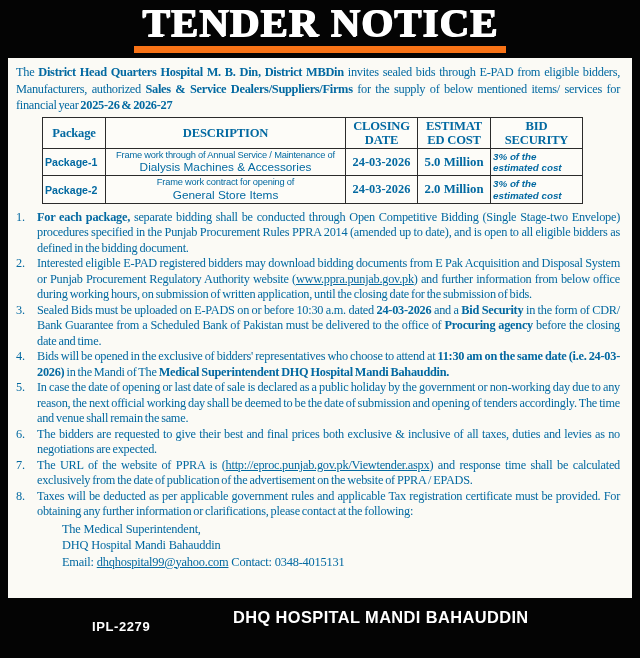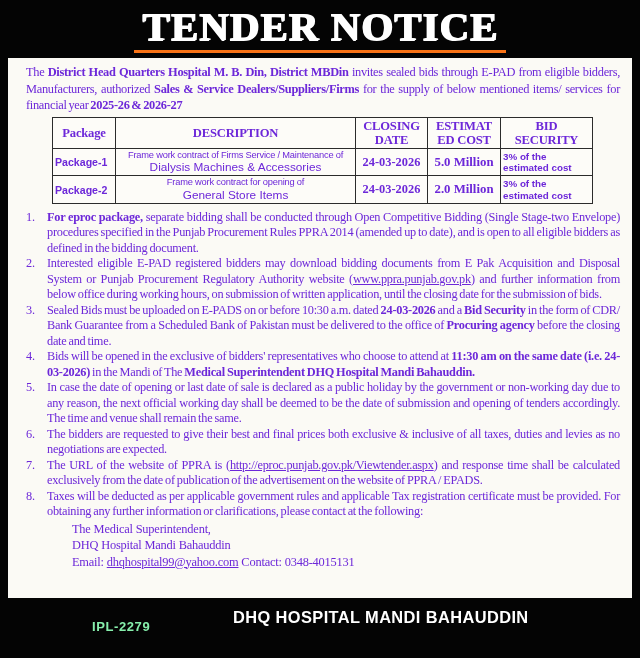--- a/index.html
+++ b/index.html
@@ -8,28 +8,28 @@
     overflow:hidden;font-family:"Liberation Serif","DejaVu Serif",serif;
   }
   
   .masthead{
     position:absolute;top:0;left:0;right:0;height:58px;
     display:flex;justify-content:center;align-items:flex-end;
   }
   .title{
     margin:0 0 5px 0;color:#fff;font-weight:bold;font-size:41px;line-height:1;
     letter-spacing:1px;white-space:nowrap;
-    border-bottom:3px solid #f97316;padding:0 8px 3px 8px;
+    border-bottom:7px solid #f97316;padding:0 8px 3px 8px;
     text-shadow:1.4px 0 0 #fff, 0 .6px 0 #fff;
   }
   
   .sheet{
     position:absolute;top:58px;left:8px;right:8px;bottom:60px;
-    background:#fbfaf5;color:#6d28d9;overflow:hidden;
-    padding:4px 12px 0 16px;text-align:justify;
+    background:#fbfaf5;color:#0369a1;overflow:hidden;
+    padding:4px 12px 0 6px;text-align:justify;
   }
   .intro{
     margin:2px 0 3px 2px;font-size:12.4px;line-height:16.6px;
     letter-spacing:-0.3px;word-spacing:-1px;
   }
   .b{font-weight:bold;}
   .u{text-decoration:underline;}
   
   .pkg-table{
     border-collapse:collapse;table-layout:fixed;width:540px;margin:2px 0 6px 28px;
@@ -45,35 +45,35 @@
     font-family:"Liberation Sans","DejaVu Sans",sans-serif;font-weight:bold;
     font-size:10.6px;text-align:left;vertical-align:middle;margin-left:12px;
   }
   .c-desc{text-align:center;vertical-align:middle;font-family:"Liberation Sans","DejaVu Sans",sans-serif;}
   .c-desc .d1{display:block;font-size:9.3px;line-height:11.5px;letter-spacing:-0.2px;}
   .c-desc .d2{display:block;font-size:11.8px;line-height:13px;font-weight:normal;}
   .c-date{font-size:12.4px;font-weight:bold;text-align:center;vertical-align:middle;}
   .c-cost{font-size:12.8px;font-weight:bold;text-align:center;vertical-align:middle;}
   .c-bid{
     font-family:"Liberation Sans","DejaVu Sans",sans-serif;font-weight:bold;
-    font-size:9.8px;line-height:11.5px;text-align:left;vertical-align:middle;padding-left:4px;
+    font-size:9.8px;line-height:11.5px;text-align:left;vertical-align:middle;padding-left:4px;font-style:italic;
   }
   
   .terms{margin:3px 0 0 2px;}
   .term{display:flex;font-size:12.3px;line-height:15.5px;letter-spacing:-0.25px;word-spacing:-0.8px;}
   .term .num{flex:none;width:21px;}
   .term .txt{flex:1;text-align:justify;}
   
   .contact{margin:1px 0 0 48px;font-size:12.4px;line-height:16.4px;letter-spacing:-0.2px;}
   
   .footerbar{position:absolute;left:0;right:0;bottom:0;height:60px;background:#040404;color:#fff;}
   .ipl{
     position:absolute;left:92px;top:21px;
     font-family:"Liberation Sans","DejaVu Sans",sans-serif;font-weight:bold;
-    font-size:13px;letter-spacing:.6px;color:#86efac;
+    font-size:13px;letter-spacing:.6px;color:#ffffff;
   }
   .sig{
     position:absolute;left:233px;top:7px;width:276px;text-align:center;
     font-family:"Liberation Sans","DejaVu Sans",sans-serif;font-weight:bold;
   }
   .sig1{font-size:12.6px;letter-spacing:.7px;}
   .sig2{font-size:16.4px;letter-spacing:.4px;margin-top:3px;white-space:nowrap;}
 </style>
 </head>
 <body>
@@ -106,21 +106,21 @@
 ED COST</th>
           <th>BID
 SECURITY</th>
         </tr>
       </thead>
       <tbody>
 
           <tr>
             <td class="c-pkg">Package-1</td>
             <td class="c-desc">
-              <span class="d1">Frame work contract of Firms Service / Maintenance of</span>
+              <span class="d1">Frame work through of Annual Service / Maintenance of</span>
               <span class="d2">Dialysis Machines &amp; Accessories</span>
             </td>
             <td class="c-date">24-03-2026</td>
             <td class="c-cost">5.0 Million</td>
             <td class="c-bid">3% of the estimated cost</td>
           </tr>
 
           <tr>
             <td class="c-pkg">Package-2</td>
             <td class="c-desc">
@@ -131,21 +131,21 @@
             <td class="c-cost">2.0 Million</td>
             <td class="c-bid">3% of the estimated cost</td>
           </tr>
         </tbody>
     </table>
 
     <div class="terms">
 
         <div class="term">
           <span class="num">1.</span>
-          <span class="txt"><span class="b">For eproc package, </span><span class="">separate bidding shall be conducted through Open Competitive Bidding (Single Stage-two Envelope) procedures specified in the Punjab Procurement Rules PPRA 2014 (amended up to date), and is open to all eligible bidders as defined in the bidding document.</span></span>
+          <span class="txt"><span class="b">For each package, </span><span class="">separate bidding shall be conducted through Open Competitive Bidding (Single Stage-two Envelope) procedures specified in the Punjab Procurement Rules PPRA 2014 (amended up to date), and is open to all eligible bidders as defined in the bidding document.</span></span>
         </div>
 
         <div class="term">
           <span class="num">2.</span>
           <span class="txt"><span class="">Interested eligible E-PAD registered bidders may download bidding documents from E Pak Acquisition and Disposal System or Punjab Procurement Regulatory Authority website (</span><span class="u">www.ppra.punjab.gov.pk</span><span class="">) and further information from below office during working hours, on submission of written application, until the closing date for the submission of bids.</span></span>
         </div>
 
         <div class="term">
           <span class="num">3.</span>
           <span class="txt"><span class="">Sealed Bids must be uploaded on E-PADS on or before 10:30 a.m. dated </span><span class="b">24-03-2026</span><span class=""> and a </span><span class="b">Bid Security</span><span class=""> in the form of CDR/ Bank Guarantee from a Scheduled Bank of Pakistan must be delivered to the office of </span><span class="b">Procuring agency</span><span class=""> before the closing date and time.</span></span>

